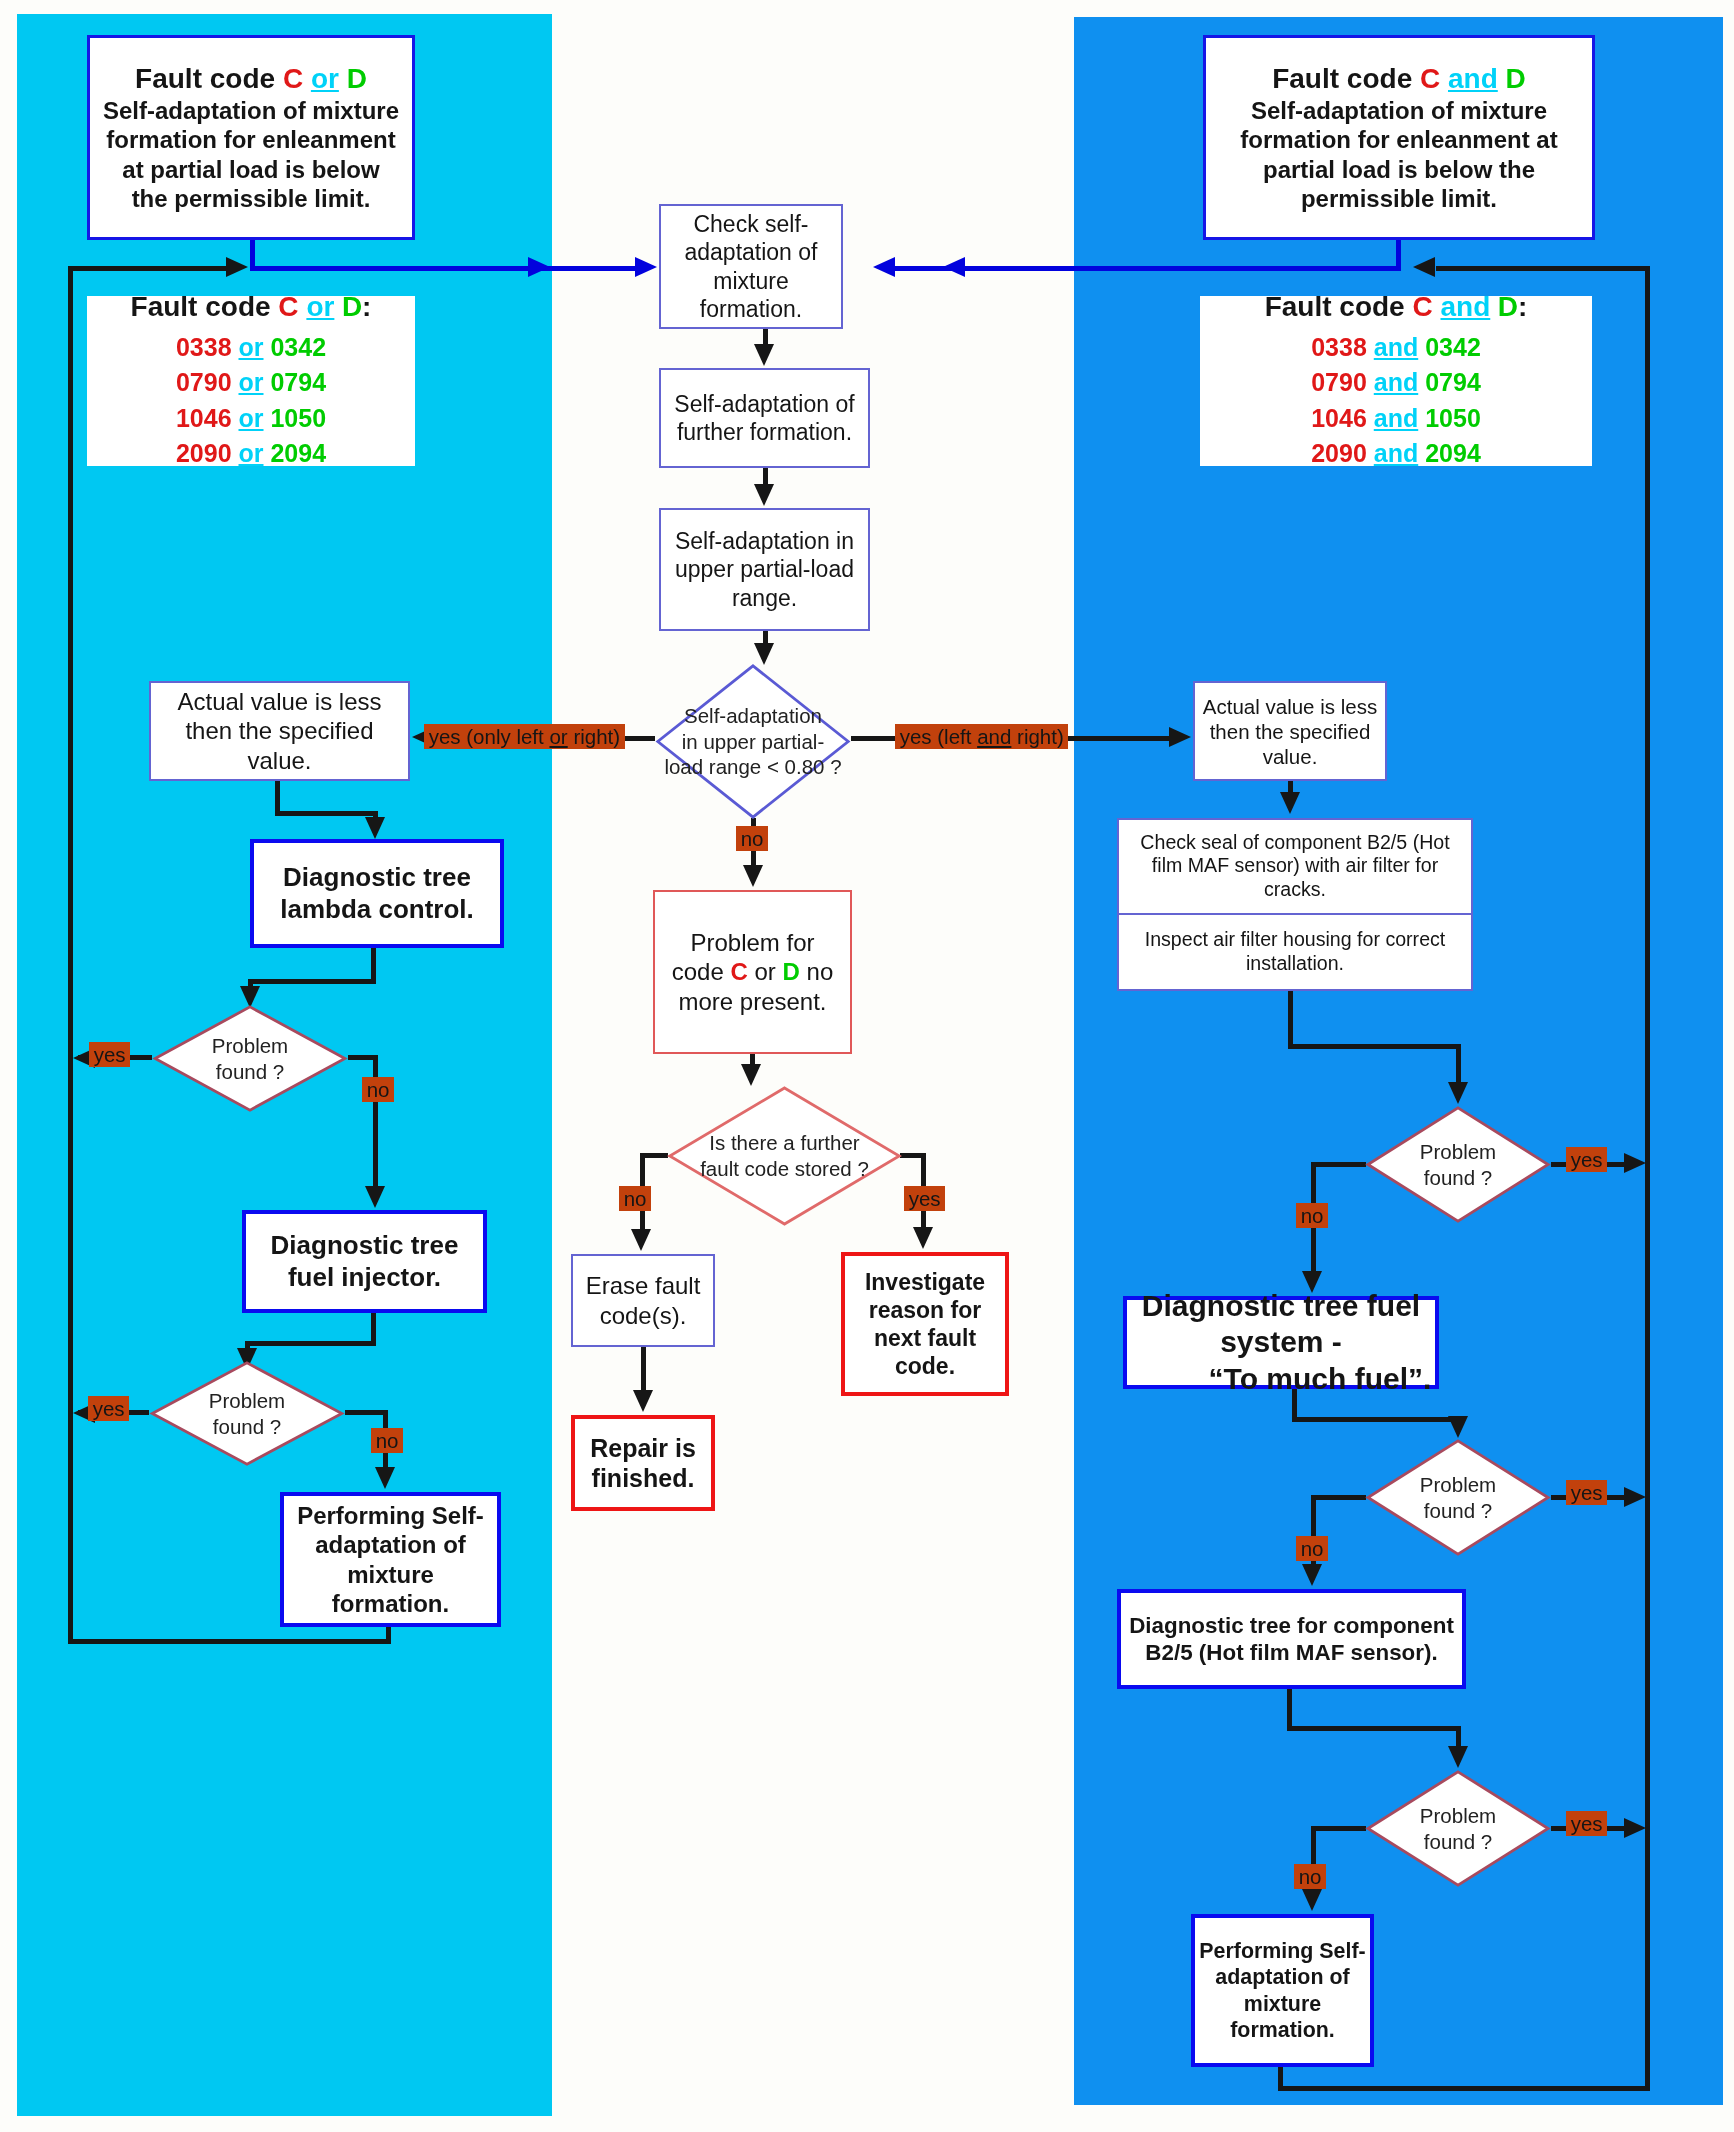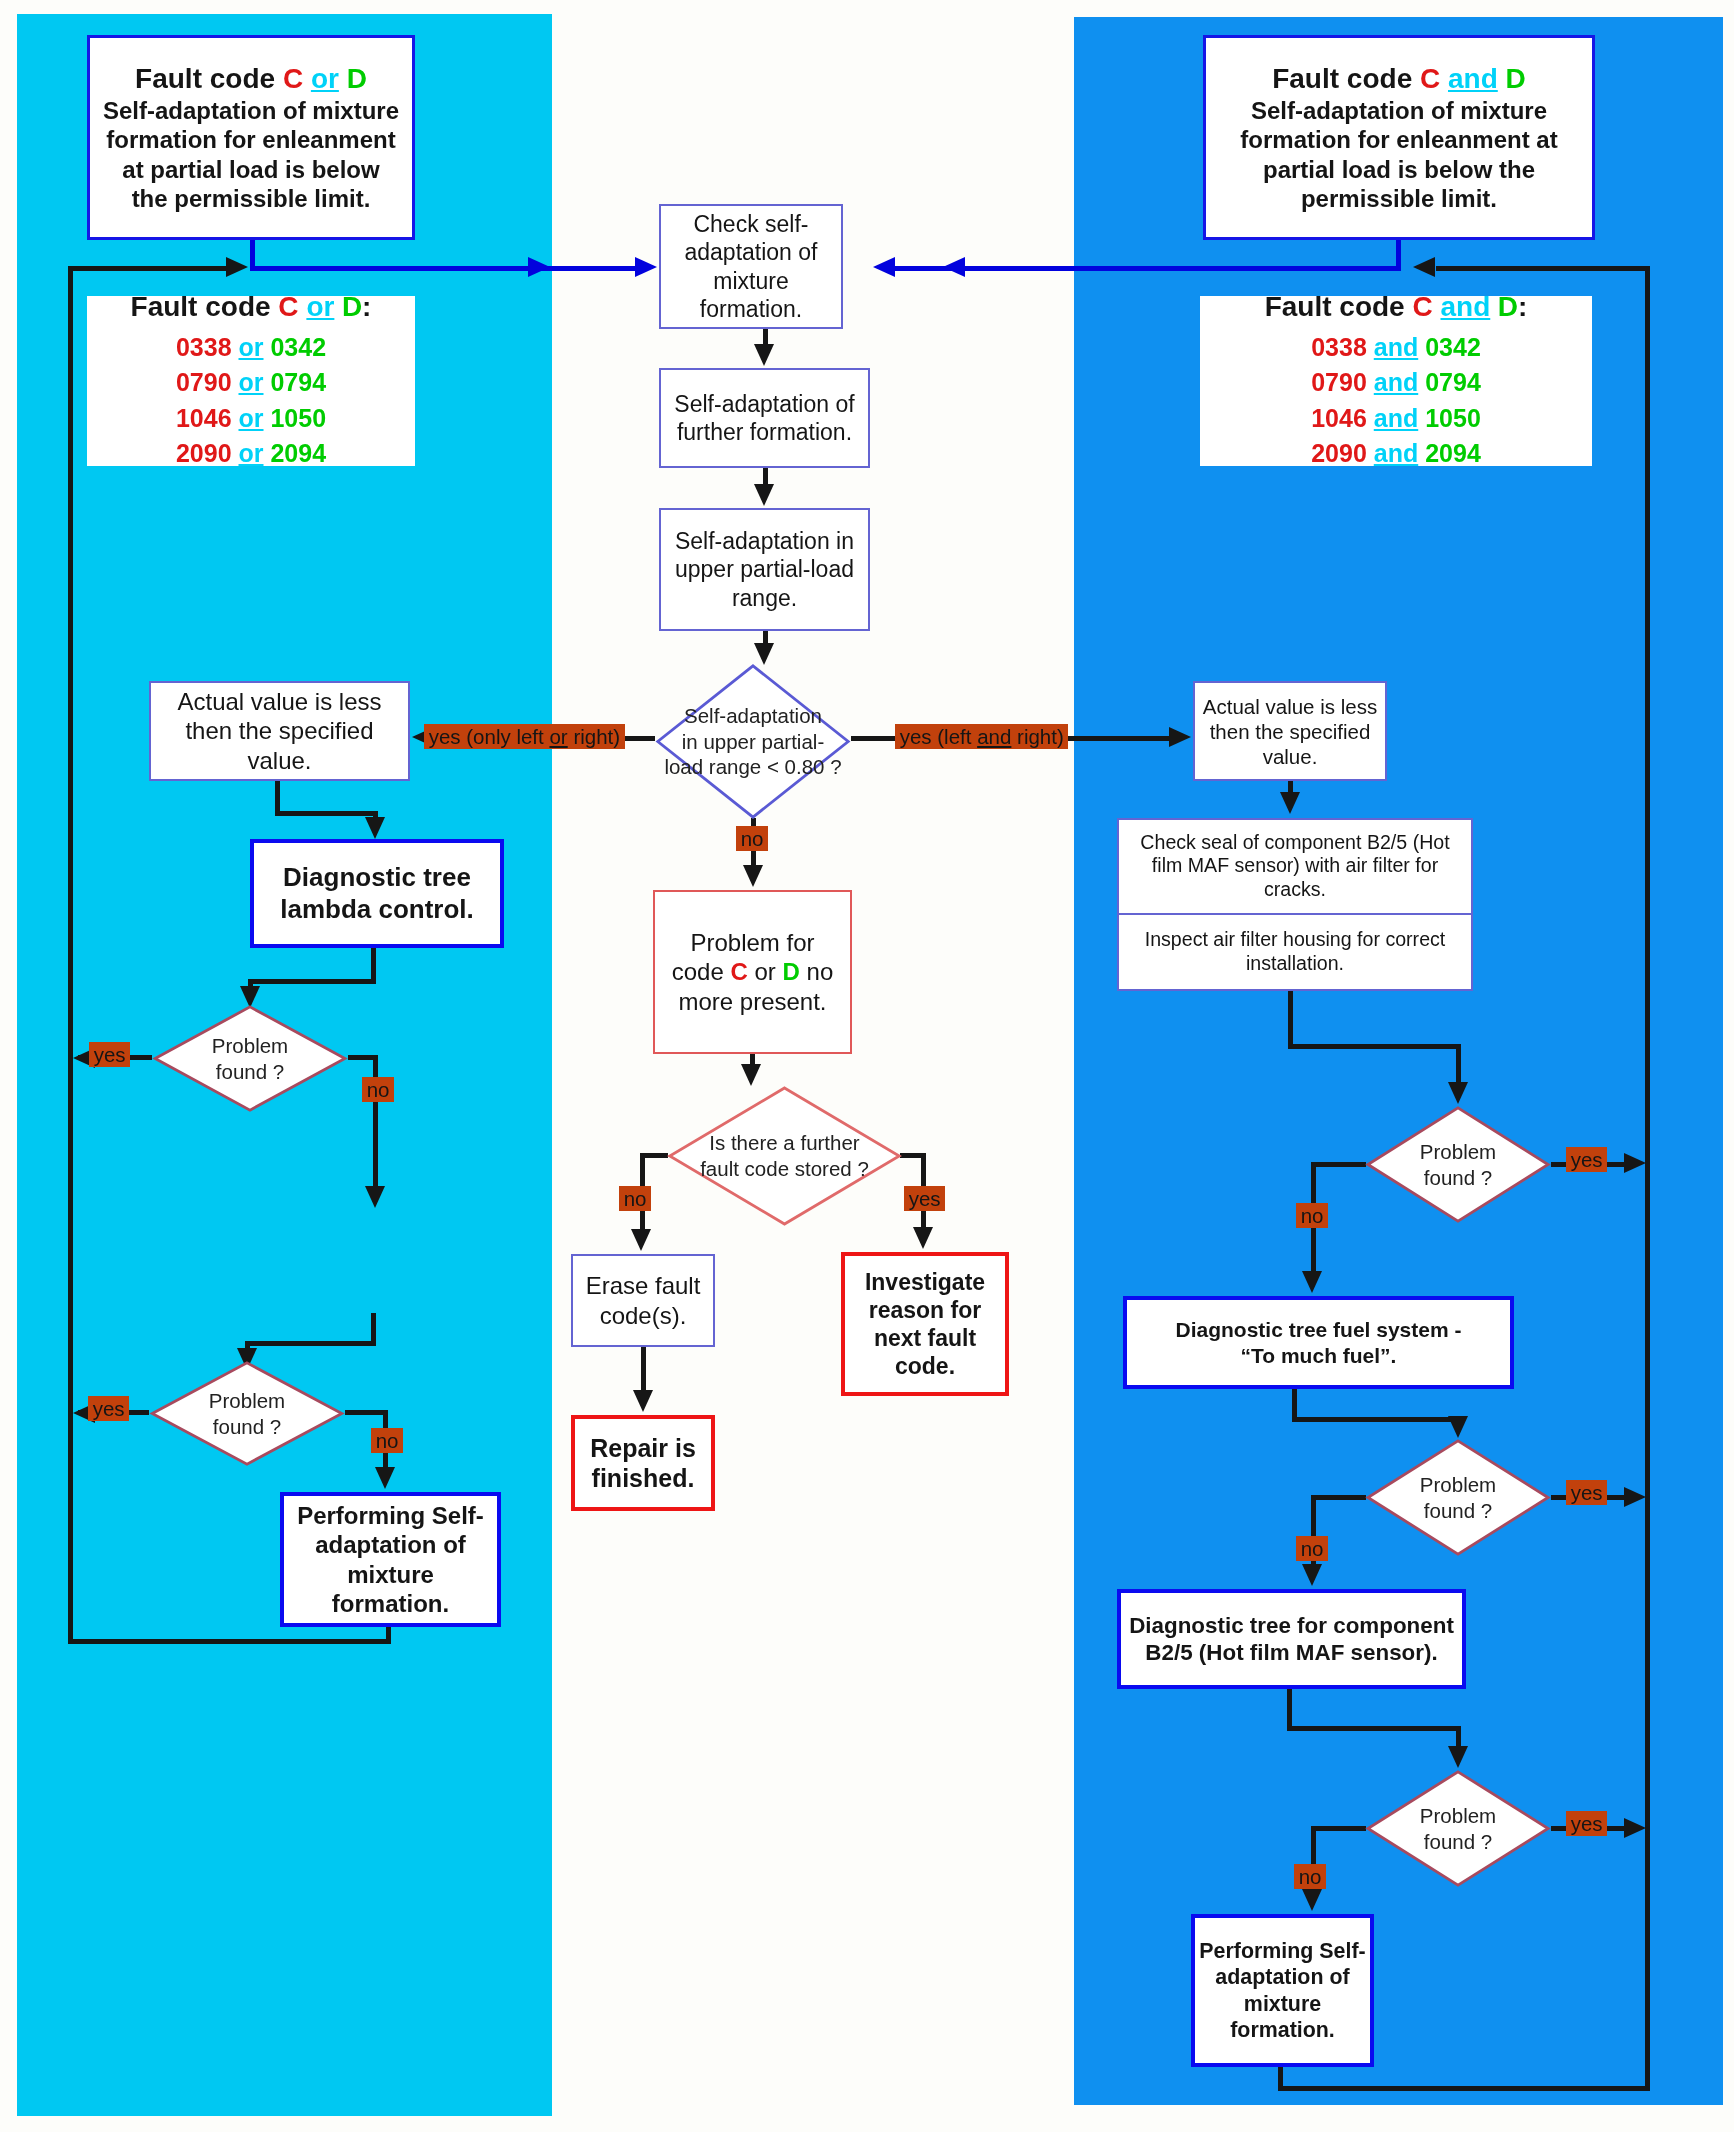--- a/index.html
+++ b/index.html
@@ -174,20 +174,23 @@
   <div class="dia" style="left:152px;top:1005px;width:196px;height:107px;">
     <svg width="196" height="107" viewBox="0 0 210 115">
       <polygon points="105,2 207,57.5 105,113 3,57.5" fill="#fff" stroke="#a84a5e" stroke-width="3"></polygon>
     </svg>
     <div class="lbl">
       <div>Problem</div>
       <div>found ?</div>
     </div>
   </div>
 
+  <div class="box b-thick" style="left:242px;top:1210px;width:245px;height:103px;font-size:26px;padding:1.9px 7.5px;">
+    <div>Diagnostic tree fuel injector.</div>
+  </div>
 
   <div class="dia" style="left:149px;top:1361px;width:196px;height:105px;">
     <svg width="196" height="105" viewBox="0 0 210 113">
       <polygon points="105,2 207,56.5 105,111 3,56.5" fill="#fff" stroke="#a84a5e" stroke-width="3"></polygon>
     </svg>
     <div class="lbl">
       <div>Problem</div>
       <div>found ?</div>
     </div>
   </div>
@@ -283,21 +286,21 @@
   <div class="dia" style="left:1365px;top:1106px;width:186px;height:117px;">
     <svg width="186" height="117" viewBox="0 0 200 126">
       <polygon points="100,2 197,63 100,124 3,63" fill="#fff" stroke="#a84a5e" stroke-width="3"></polygon>
     </svg>
     <div class="lbl">
       <div>Problem</div>
       <div>found ?</div>
     </div>
   </div>
 
-  <div class="box b-thick" style="left:1123px;top:1296px;width:391px;height:93px;font-size:21px;padding:1.9px 3.7px;">
+  <div class="box b-thick" style="left:1123px;top:1296px;width:316px;height:93px;font-size:30px;padding:1.9px 3.7px;align-items:flex-end;">
     <div>Diagnostic tree fuel system -</div>
     <div>“To much fuel”.</div>
   </div>
 
   <div class="dia" style="left:1365px;top:1439px;width:186px;height:117px;">
     <svg width="186" height="117" viewBox="0 0 200 126">
       <polygon points="100,2 197,63 100,124 3,63" fill="#fff" stroke="#a84a5e" stroke-width="3"></polygon>
     </svg>
     <div class="lbl">
       <div>Problem</div>

